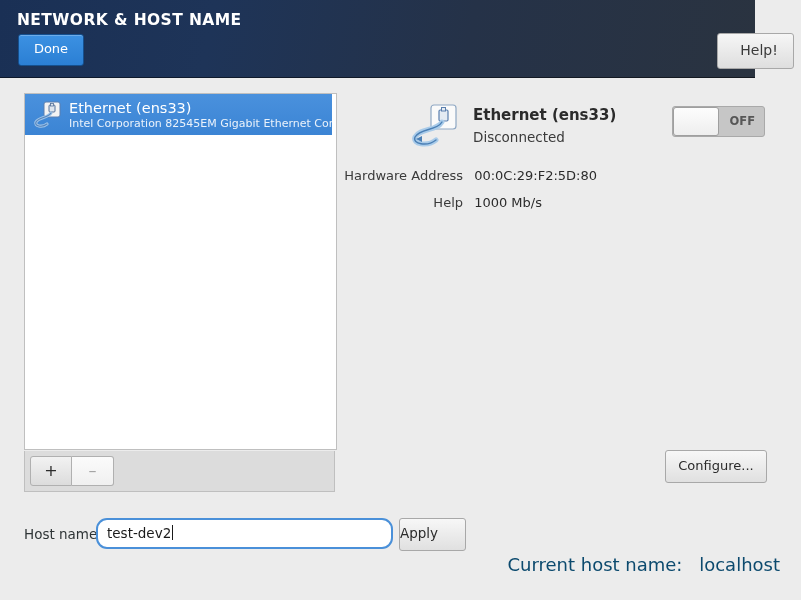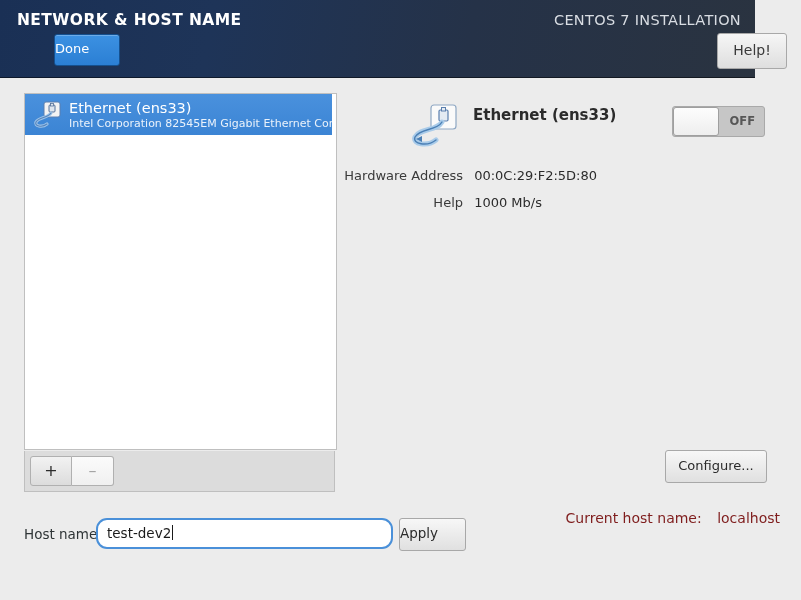--- a/index.html
+++ b/index.html
@@ -42,23 +42,23 @@
   .done-button {
     position: absolute;
     left: 18px; top: 34px;
     width: 64px; height: 30px;
     border: 1px solid #15508f;
     border-radius: 3px;
     background: linear-gradient(#3c91e2, #2b7fd4);
     color: #ffffff;
     font-size: 13px;
     line-height: 28px;
+    text-align: center;
     cursor: pointer;
     box-shadow: inset 0 1px 0 rgba(255,255,255,0.25);
-    margin-left: 36px;
   }
   .kbd-indicator {
     position: absolute;
     left: 595px; top: 39px;
     width: 110px; height: 27px;
     background: #ffffff;
     border: 1px solid #c8c8c8;
     display: flex;
     align-items: center;
     padding-left: 7px;
@@ -87,20 +87,21 @@
     left: 717px; top: 33px;
     width: 68px; height: 34px;
     border: 1px solid #a8a8a8;
     border-radius: 3px;
     background: linear-gradient(#f6f6f6, #dedede);
     color: #3a3a3a;
     font-size: 14px;
     line-height: 32px;
     text-align: center;
     cursor: pointer;
+    padding-left: 7px;
   }
 
   
   .iface-list {
     position: absolute;
     left: 24px; top: 93px;
     width: 311px; height: 355px;
     background: #ffffff;
     border: 1px solid #bfbfbf;
     overflow: hidden;
@@ -300,32 +301,31 @@
     border-radius: 3px;
     background: linear-gradient(#f7f7f7, #e0e0e0);
     font-size: 13.5px;
     line-height: 29px;
     text-align: left;
     color: #2b2b2b;
     cursor: pointer;
   }
   .current-host {
     position: absolute;
-    right: 21px; top: 510px;
-    font-size: 14px;
-    color: #7f1d1d;
+    right: 21px; top: 554px;
+    font-size: 18px;
+    color: #0c4a6e;
   }
   .current-host .ch-value { margin-left: 11px; }
 </style>
 </head>
 <body>
 
 <div class="header">
   <div class="header-title">NETWORK &amp; HOST NAME</div>
-  <div class="header-right-title">CENTOS 7 INSTALLATION</div>
 
   <div class="done-button">
     <span>Done</span>
   </div>
 
 
   <div class="help-button">
     <span>Help!</span>
   </div>
 </div>
@@ -364,20 +364,21 @@
       <rect x="20" y="4" width="25" height="24" rx="3" fill="#fafafa" stroke="#8fa8c4" stroke-width="1.2"></rect>
       <rect x="28" y="9" width="9" height="11" rx="1.2" fill="#e4ebf3" stroke="#5a7fae" stroke-width="1.2"></rect>
       <rect x="30.5" y="6.5" width="4" height="3.5" fill="#e4ebf3" stroke="#5a7fae" stroke-width="1"></rect>
       <path d="M31 21 C26 30, 9 27, 4 36 C1 43, 16 46, 25 39" fill="none" stroke="#a9cbe9" stroke-width="5" stroke-linecap="round"></path>
       <path d="M31 21 C26 30, 9 27, 4 36 C1 43, 16 46, 25 39" fill="none" stroke="#4a7fb5" stroke-width="1.4" stroke-linecap="round"></path>
       <path d="M5 38 L11 35 L11 41 Z" fill="#4a7fb5"></path>
     </svg>
   </span>
   <span class="detail-texts">
     <div class="detail-title">Ethernet (ens33)</div>
+    <div class="detail-status">Disconnected</div>
   </span>
 </div>
 
 <div class="toggle">
   <span class="toggle-knob"></span>
   <span class="toggle-label">OFF</span>
 </div>
 
 <div class="prop-row" style="top:168px;">
   <span class="prop-label">Hardware Address</span>

